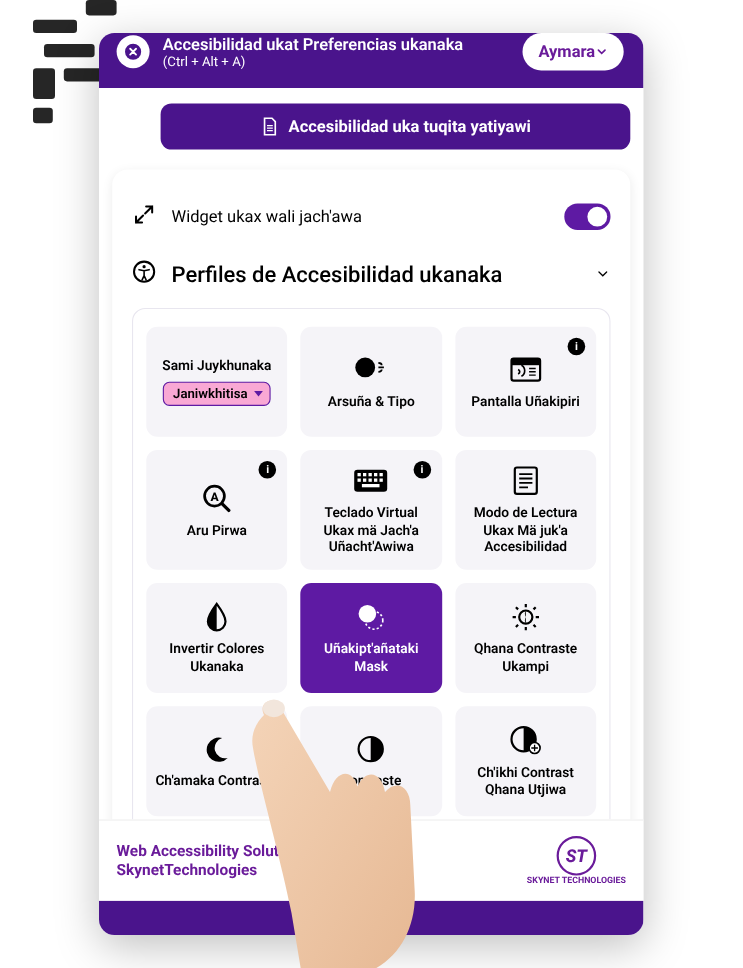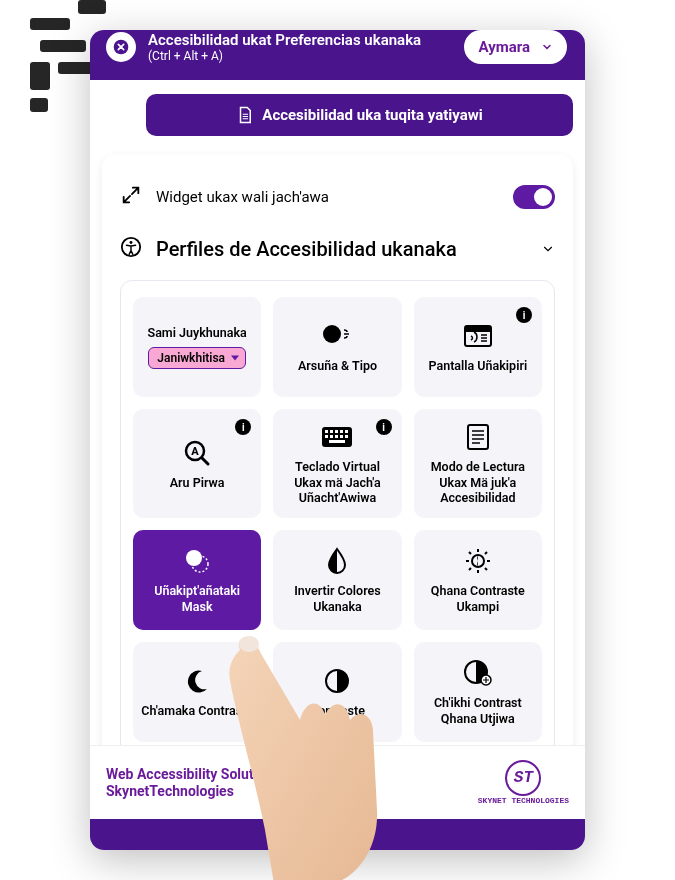--- a/index.html
+++ b/index.html
@@ -40,21 +40,21 @@
   cursor: pointer;
 }
 .close-btn svg { width: 16px; height: 16px; }
 .header-text { flex: 1; color: #fff; }
 .header-title { font-size: 15px; font-weight: 600; line-height: 1.25; }
 .header-sub { font-size: 12px; font-weight: 400; }
 .lang-pill {
   background: #fff;
   border-radius: 20px;
   padding: 8px 14px;
-  display: flex; align-items: center; gap: 11px;
+  display: flex; align-items: center; gap: 0;
   cursor: pointer;
   color: #6a1b9a;
   font-weight: 700;
   font-size: 15px;
 }
 .body {
   padding: 14px 12px 0;
   flex: 1;
   overflow: hidden;
 }
@@ -150,21 +150,21 @@
 }
 .footer {
   background: #fff;
   border-top: 1px solid #eee;
   padding: 14px 16px;
   display: flex; align-items: center; justify-content: space-between;
 }
 .footer-left { color: #6a1b9a; font-weight: 700; font-size: 14px; line-height: 1.2; }
 .footer-logo {
   display: flex; flex-direction: column; align-items: center;
-  font-size: 8px; color: #6a1b9a; font-weight: 700; font-family: Liberation Mono, monospace;
+  font-size: 8px; color: #6a1b9a; font-weight: 700;
 }
 .logo-circle {
   width: 36px; height: 36px; border-radius: 50%;
   border: 2.5px solid #6a1b9a;
   display: flex; align-items: center; justify-content: center;
   font-style: italic; font-weight: 800; font-size: 16px; color: #6a1b9a;
 }
 .bottom-bar {
   background: #4a148c; color: #fff;
   text-align: center; padding: 8px; font-size: 13px; font-weight: 600;
@@ -318,38 +318,38 @@
           <div class="tile">
             <div class="ticon">
               <svg width="24" height="28" viewBox="0 0 24 28">
                   <rect x="2" y="2" width="20" height="24" rx="2" stroke="#000" stroke-width="2" fill="none"></rect>
                   <path d="M6 8h12M6 12h12M6 16h12M6 20h8" stroke="#000" stroke-width="1.6"></path>
                 </svg>
             </div>
             <div class="tlabel">Modo de Lectura Ukax Mä juk'a Accesibilidad</div>
           </div>
 
+          <div class="tile">
+            <div class="ticon">
+              <svg width="24" height="28" viewBox="0 0 24 28">
+                  <path d="M12 2 C6 10 4 14 4 18 a8 8 0 0 0 16 0 c0-4-2-8-8-16z" stroke="#000" stroke-width="2" fill="none"></path>
+                  <path d="M12 2 C6 10 4 14 4 18 a8 8 0 0 0 8 8 V2z" fill="#000"></path>
+                </svg>
+            </div>
+            <div class="tlabel">Invertir Colores Ukanaka</div>
+          </div>
+
           <div class="tile active">
             <div class="ticon">
               <svg width="28" height="28" viewBox="0 0 28 28">
                   <circle cx="11" cy="11" r="8" fill="#fff"></circle>
                   <circle cx="17" cy="17" r="8" fill="none" stroke="#fff" stroke-width="1.5" stroke-dasharray="2 2"></circle>
                 </svg>
             </div>
             <div class="tlabel">Uñakipt'añataki Mask</div>
-          </div>
-
-          <div class="tile">
-            <div class="ticon">
-              <svg width="24" height="28" viewBox="0 0 24 28">
-                  <path d="M12 2 C6 10 4 14 4 18 a8 8 0 0 0 16 0 c0-4-2-8-8-16z" stroke="#000" stroke-width="2" fill="none"></path>
-                  <path d="M12 2 C6 10 4 14 4 18 a8 8 0 0 0 8 8 V2z" fill="#000"></path>
-                </svg>
-            </div>
-            <div class="tlabel">Invertir Colores Ukanaka</div>
           </div>
 
           <div class="tile">
             <div class="ticon">
               <svg width="28" height="28" viewBox="0 0 28 28">
                   <circle cx="14" cy="14" r="6" stroke="#000" stroke-width="2" fill="none"></circle>
                   <path d="M14 14 a6 6 0 0 1 0 -6 v12 a6 6 0 0 1 0 -6" fill="#000"></path>
                   <g stroke="#000" stroke-width="2">
                     <path d="M14 2v3M14 23v3M2 14h3M23 14h3M5 5l2 2M21 21l2 2M23 5l-2 2M5 23l2-2"></path>
                   </g>

